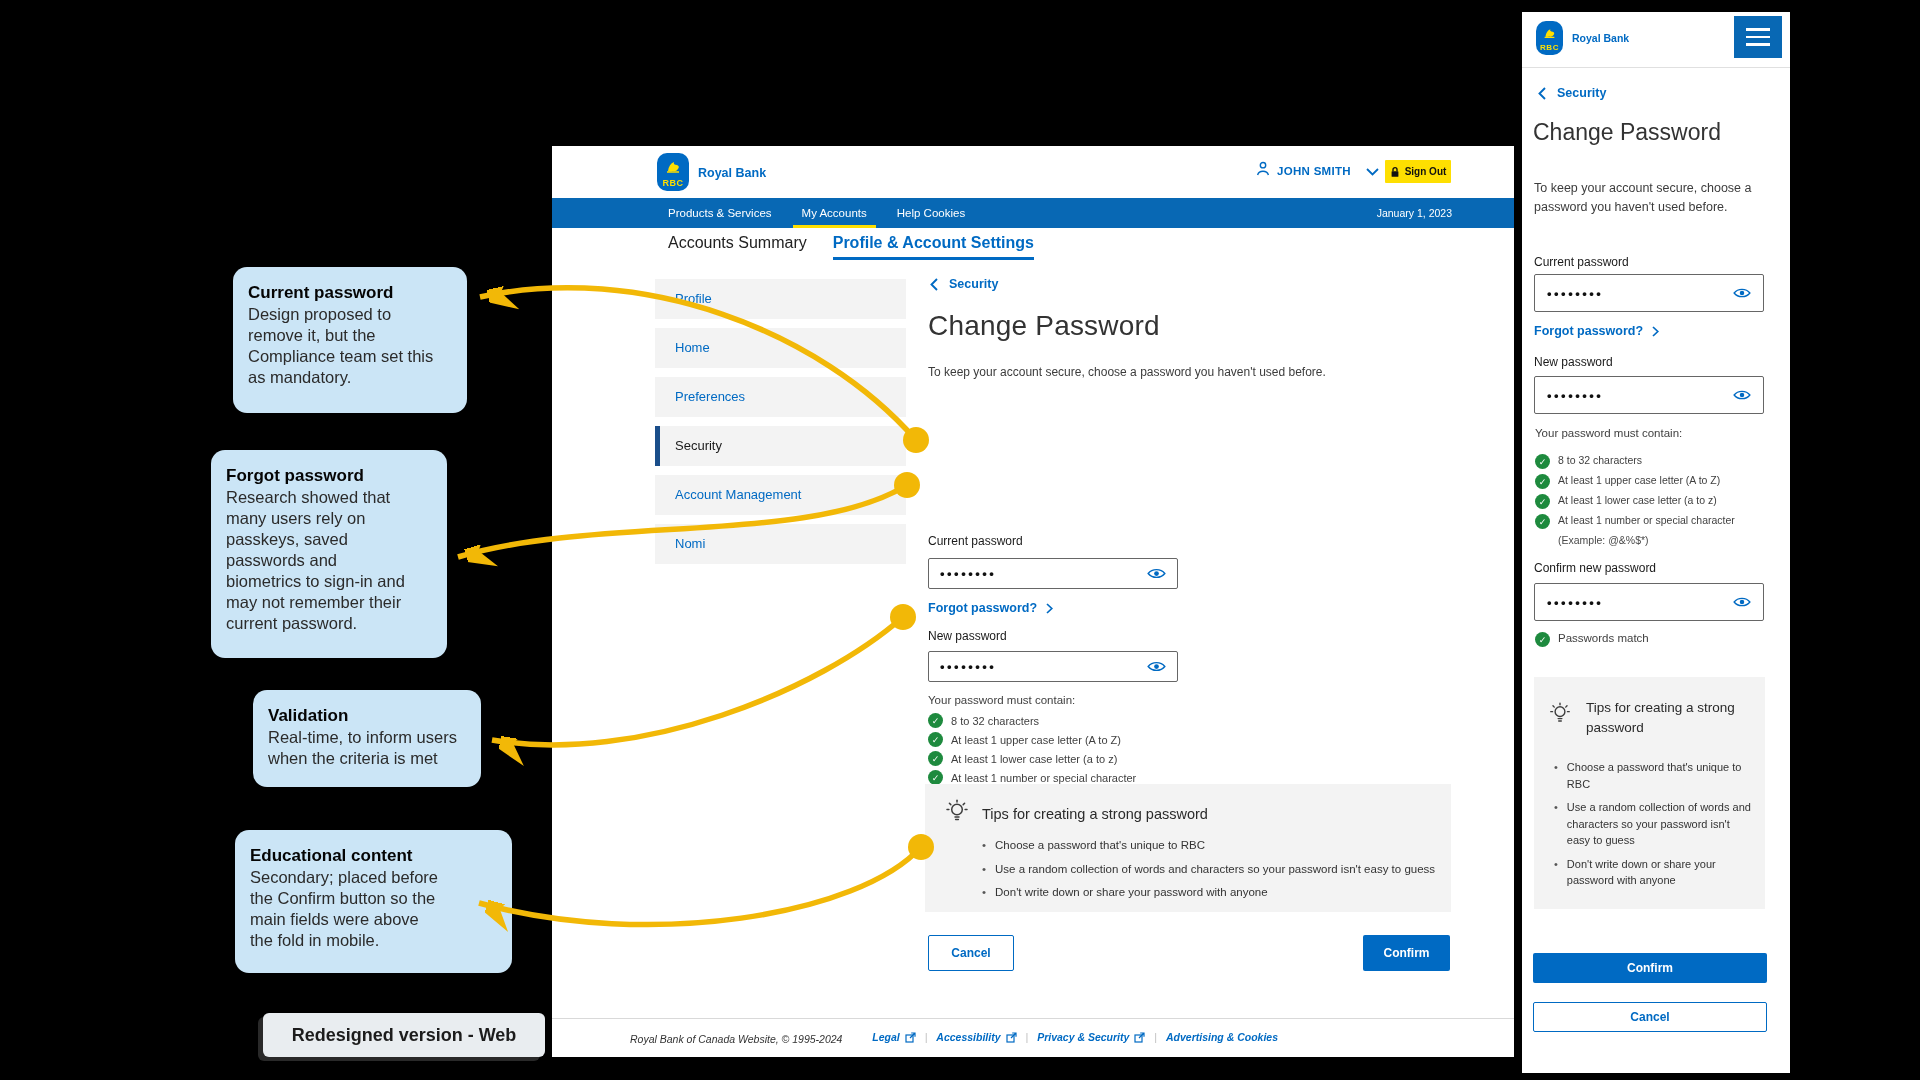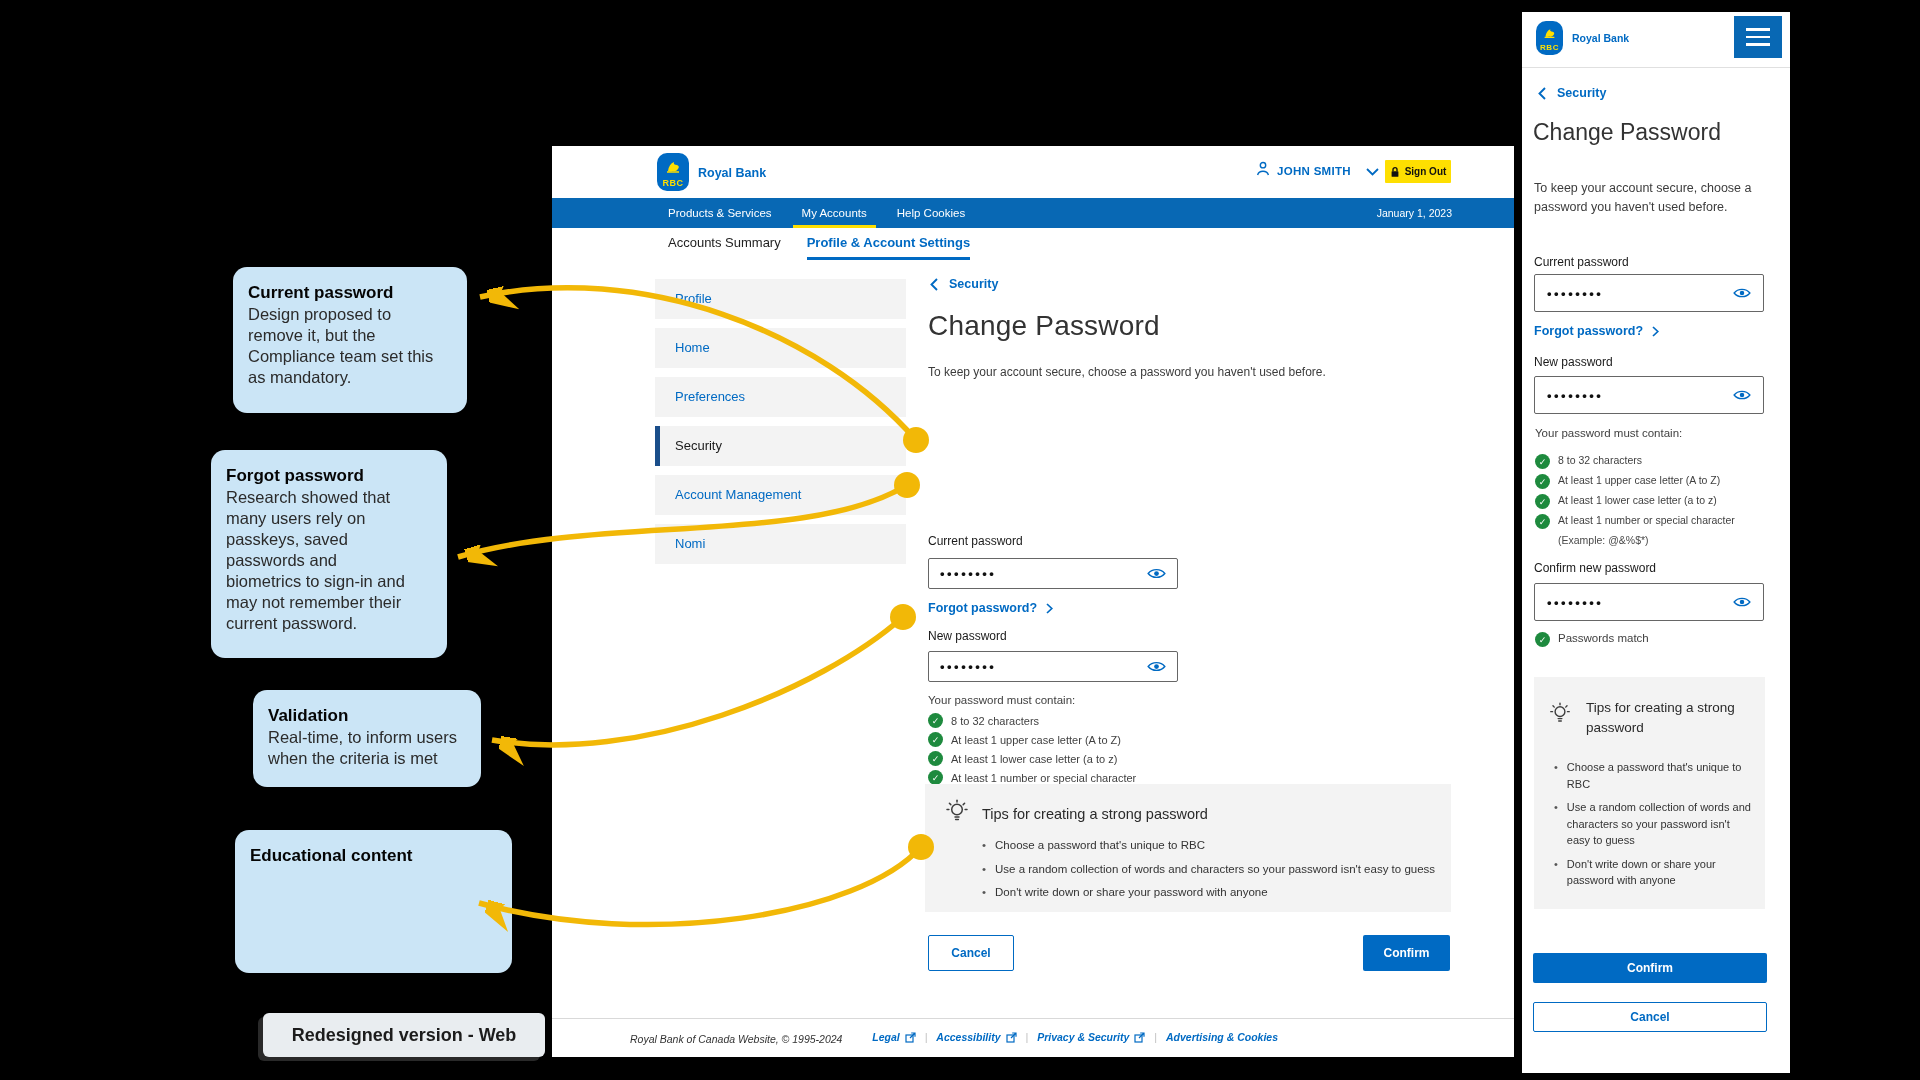--- a/index.html
+++ b/index.html
@@ -34,21 +34,21 @@
   #web-brand { left:146px; top:20px; }
   .user-block { position:absolute; left:704px; top:15px; display:flex; align-items:center; gap:7px; color:var(--rbc-blue); }
   .user-name { font-size:11.5px; font-weight:bold; letter-spacing:.3px; }
   .signout-btn { position:absolute; left:833px; top:14px; width:66px; height:23px; background:var(--rbc-yellow);
      display:flex; align-items:center; justify-content:center; gap:5px; font-size:10px; font-weight:bold; color:#111; border-radius:1px; }
   .web-nav { position:absolute; left:0; top:52px; width:100%; height:30px; background:var(--nav-blue); display:flex; align-items:center; padding-left:116px; gap:30px; }
   .nav-item { color:#fff; font-size:11.5px; position:relative; height:100%; display:flex; align-items:center; }
   .nav-item.active::after { content:""; position:absolute; left:-9px; right:-9px; bottom:0; height:3px; background:var(--rbc-yellow); }
   .nav-date { position:absolute; right:62px; top:0; height:100%; display:flex; align-items:center; color:#fff; font-size:10.5px; }
   .web-tabs { position:absolute; left:0; top:82px; width:100%; height:32px; background:#fff; display:flex; padding-left:116px; gap:26px; }
-  .tab { font-size:13px; color:#222; display:flex; align-items:center; height:100%; border-bottom:3px solid transparent; }
+  .tab { font-size:16px; color:#222; display:flex; align-items:center; height:100%; border-bottom:3px solid transparent; }
   .tab.active { color:var(--rbc-blue); font-weight:600; border-bottom-color:var(--rbc-blue); }
 
   .sidebar { position:absolute; left:103px; top:133px; width:251px; }
   .side-item { height:40px; margin-bottom:9px; background:var(--row-bg); color:var(--rbc-blue); font-size:13px; line-height:40px; padding-left:20px; }
   .side-item.active { color:#1a1a1a; border-left:5px solid var(--navy); padding-left:15px; }
 
   .main { position:absolute; left:376px; top:128px; width:528px; }
   .crumb { position:absolute; left:2px; top:3px; display:flex; align-items:center; gap:11px; color:var(--rbc-blue); font-size:12.5px; font-weight:600; }
   .h1 { position:absolute; left:0px; top:36px; font-size:28px; font-weight:400; color:#333; letter-spacing:.2px; }
   .desc { position:absolute; left:0px; top:91px; font-size:12px; color:#3c3c3c; }
@@ -127,20 +127,24 @@
     <div class="ann-body">Research showed that
 many users rely on
 passkeys, saved
 passwords and
 biometrics to sign-in and
 may not remember their
 current password.</div>
   </div>
   <div class="ann" id="ann3">
     <div class="ann-title">Educational content</div>
+    <div class="ann-body">Secondary; placed before
+the Confirm button so the
+main fields were above
+the fold in mobile.</div>
   </div>
   <div class="caption">Redesigned version - Web</div>
 
   <div class="web">
 
     <div class="web-header">
       <div class="rbc-logo" id="web-logo">
         <span class="lion">
           <svg width="18" height="16" viewBox="0 0 18 16">
               <path d="M4 13 Q5 6 10 4 q-1 3 3 3 q3 1 1 4 q-2 3 -5 2 q-4 1 -5 0 z" fill="#fedf01"></path>

